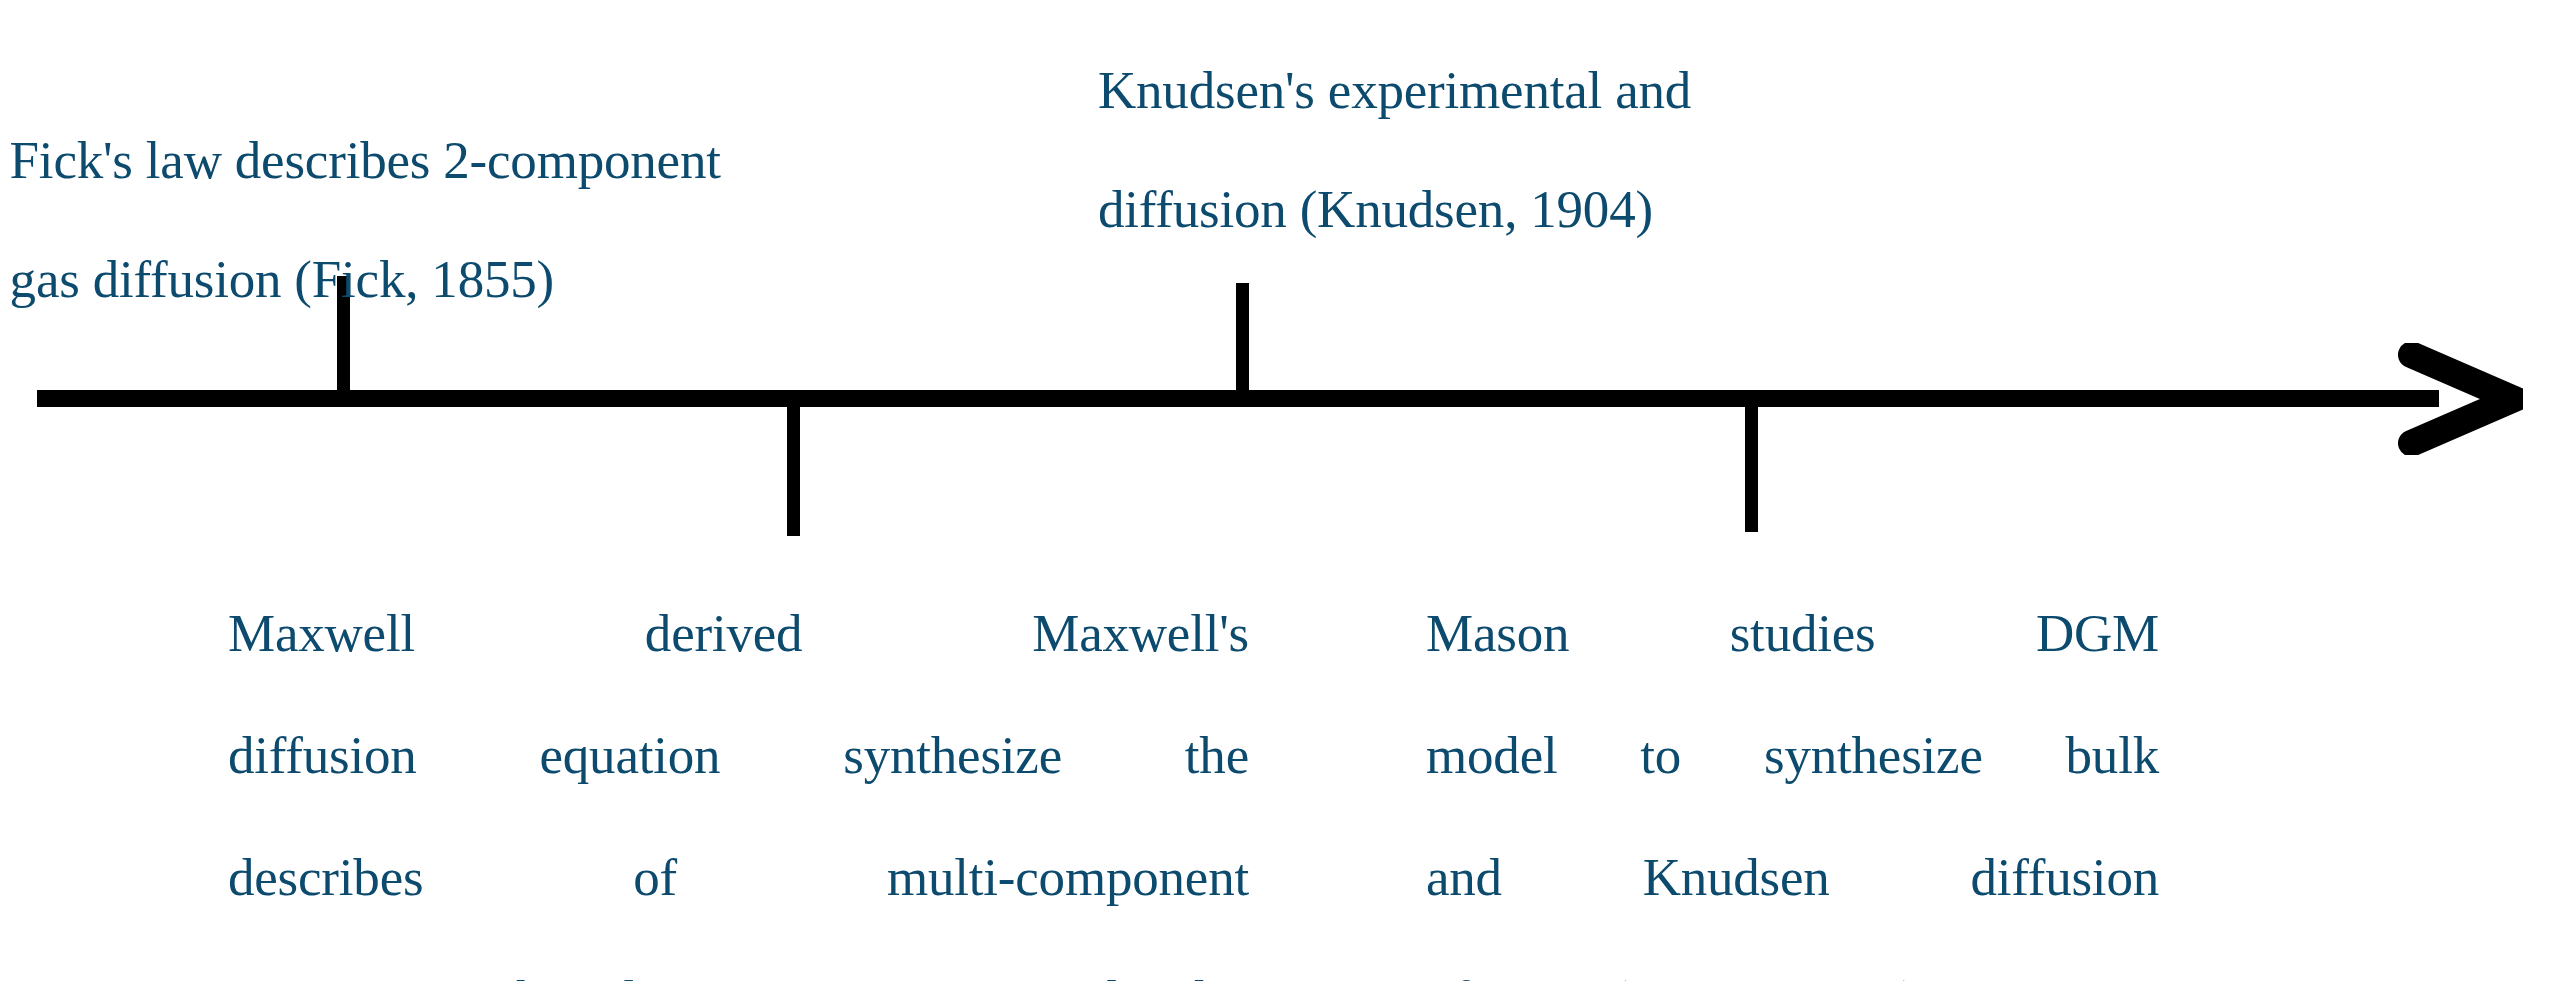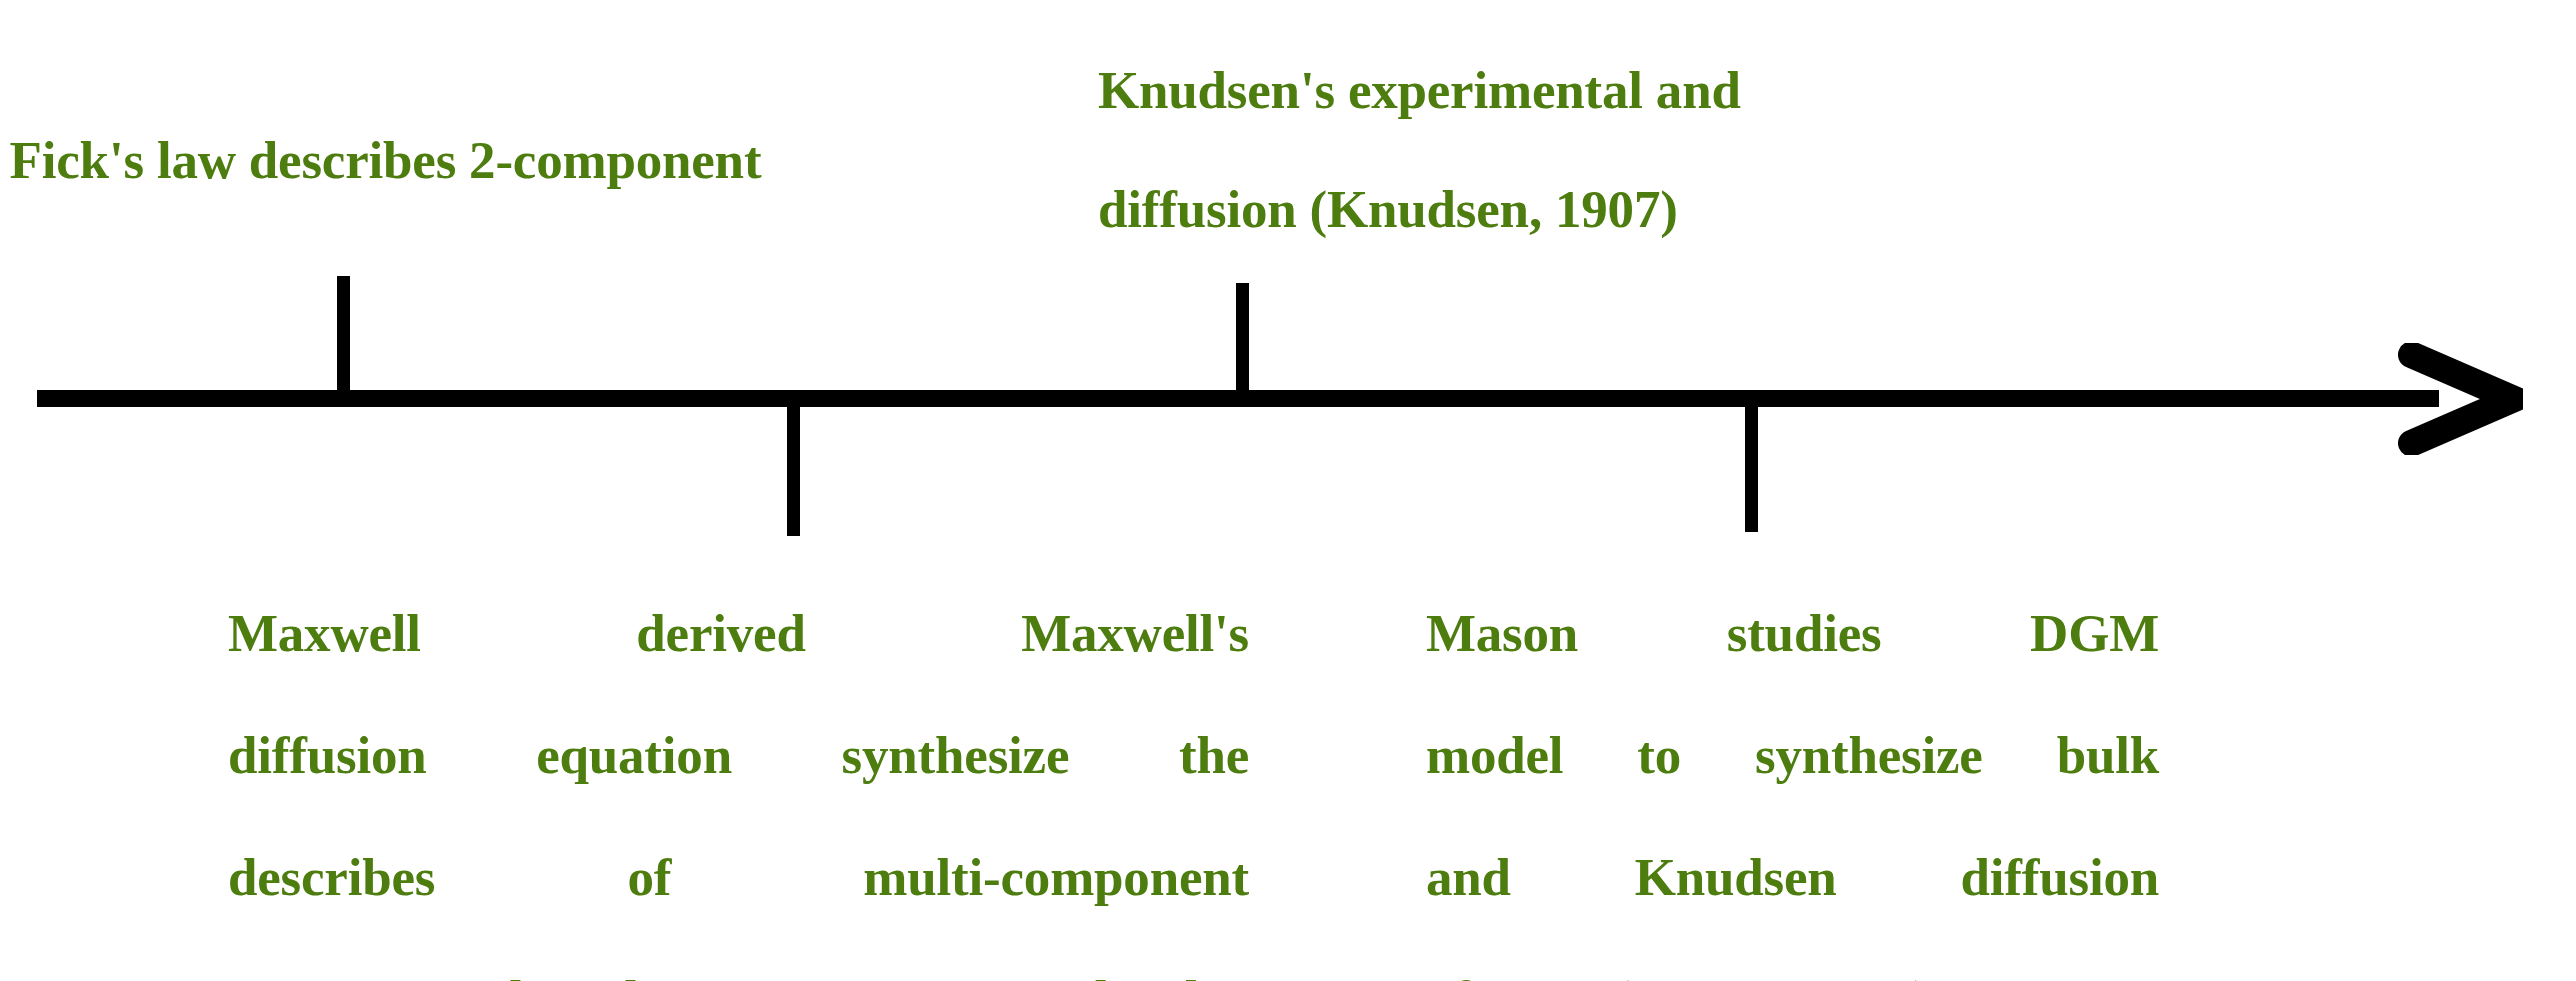--- a/index.html
+++ b/index.html
@@ -45,22 +45,22 @@
     width: 12.5px;
   }
   .tick-up-1 { left: 337px;  top: 276px; height: 122px; }
   .tick-up-2 { left: 1236px; top: 283px; height: 123px; }
   .tick-down-1 { left: 787px;  top: 401px; height: 135px; }
   .tick-down-2 { left: 1745px; top: 401px; height: 131px; }
 
   
   .event-text {
     position: absolute;
-    color: #4d7c0f;
-    font-weight: bold;
+    color: #0c4a6e;
+    font-weight: normal;
     font-size: 53px;
     line-height: 1.12;
     letter-spacing: -0.2px;
     white-space: pre-line;
   }
 
   .event-above-left {
     left: 9.6px;
     top: 72px;
     width: 1052px;
@@ -115,25 +115,26 @@
     </svg>
   </div>
 
   <div class="tick tick-up-1"></div>
   <div class="tick tick-up-2"></div>
   <div class="tick tick-down-1"></div>
   <div class="tick tick-down-2"></div>
 
   <div class="event-text event-above-left">
     <span class="jline last">Fick's law describes 2-component</span>
+    <span class="jline last">gas diffusion (Fick, 1855)</span>
   </div>
 
   <div class="event-text event-above-right">
     <span class="jline last">Knudsen's experimental and</span>
-    <span class="jline last">diffusion (Knudsen, 1907)</span>
+    <span class="jline last">diffusion (Knudsen, 1904)</span>
   </div>
 
   <div class="event-text event-below-left">
     <span class="jline">Maxwell derived Maxwell's</span>
     <span class="jline">diffusion equation synthesize the</span>
     <span class="jline">describes of multi-component</span>
     <span class="jline">gases based on molecular</span>
     
   </div>
 

